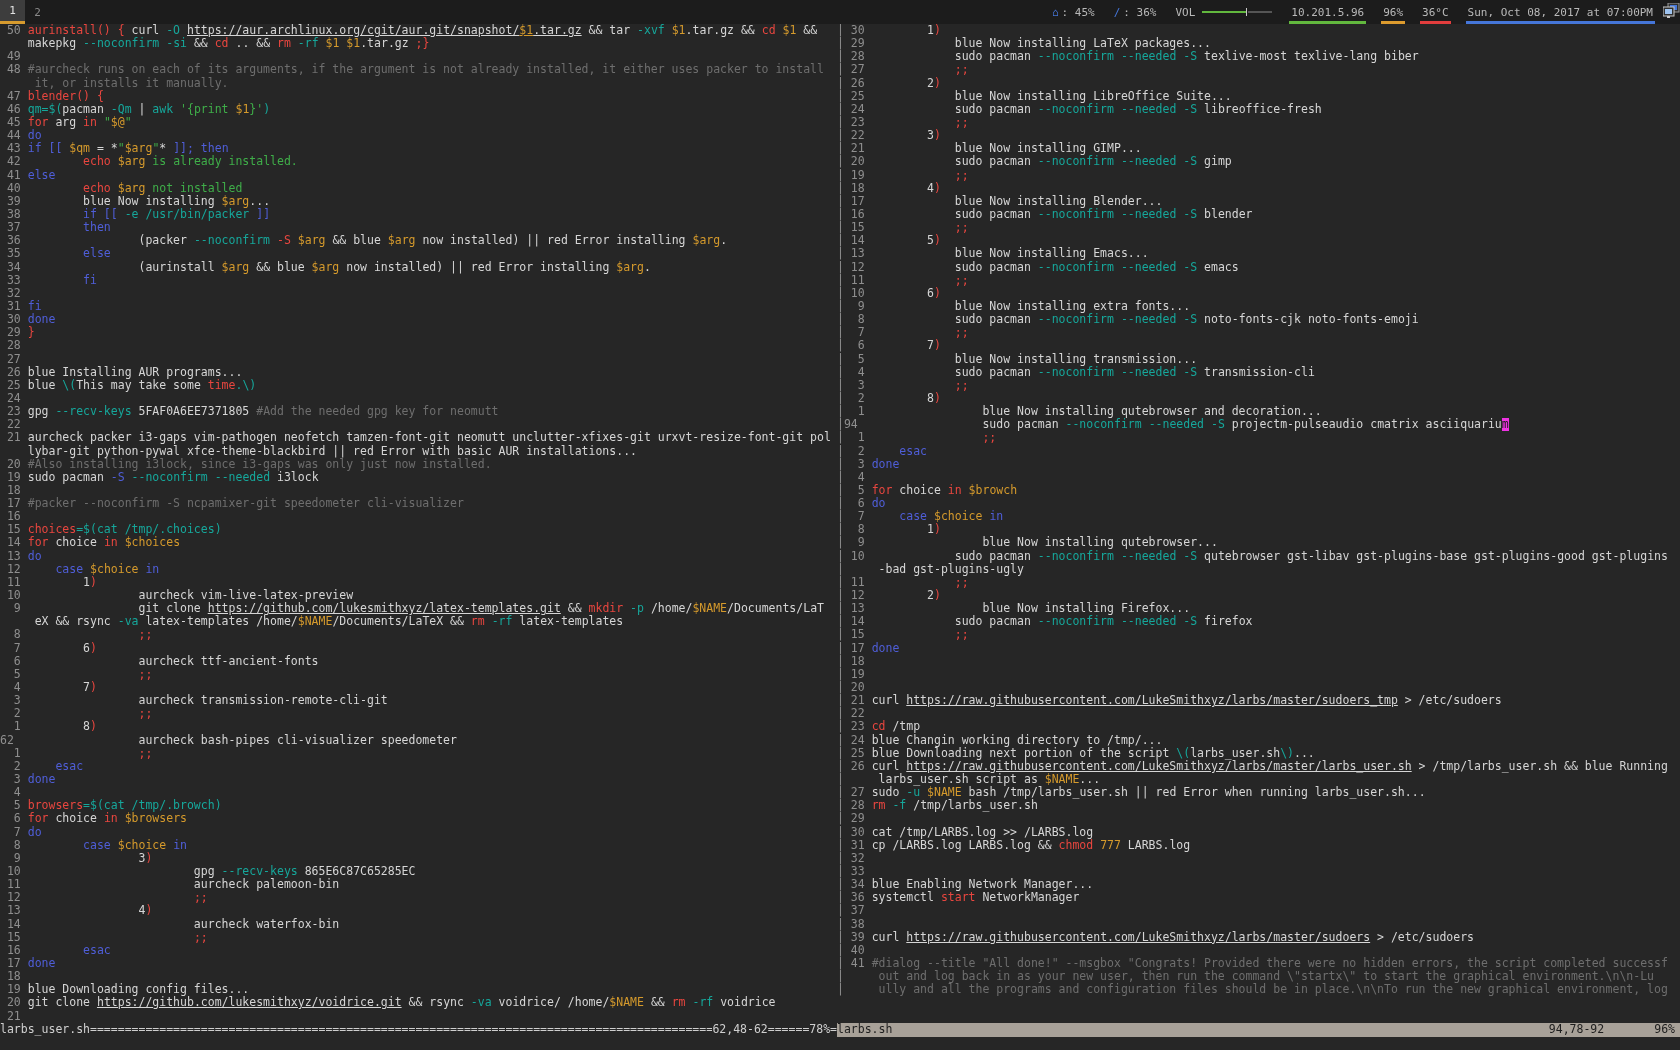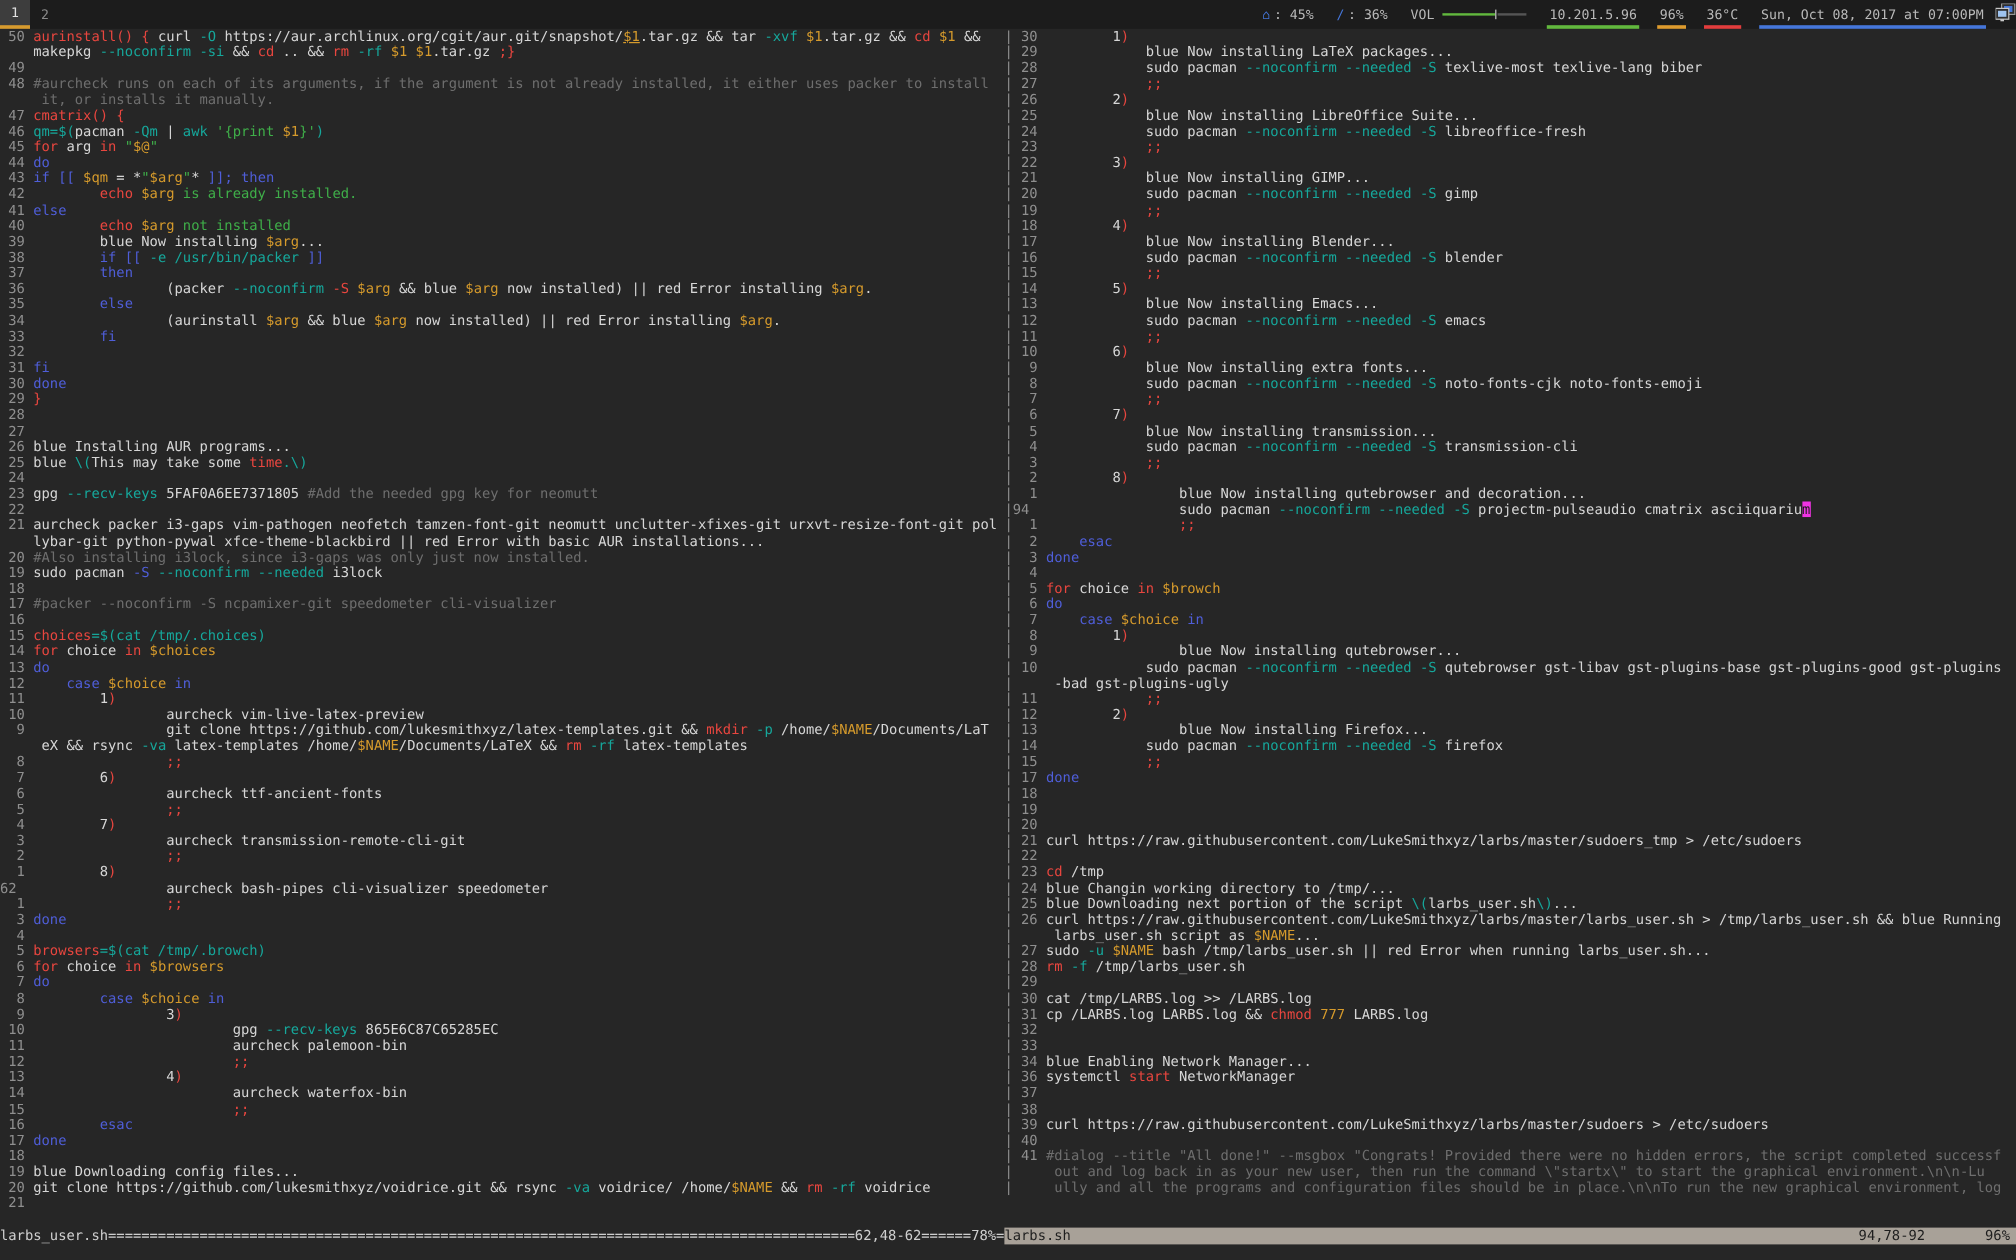--- a/index.html
+++ b/index.html
@@ -24,21 +24,21 @@
   
   #term{position:absolute;top:24px;left:0;right:0;bottom:0;font-size:11.5px;color:#d6d6d6;}
   .pane{position:absolute;top:0;}
   #pane-l{left:0;width:837px;}
   #pane-r{left:837px;right:0;}
   .row{height:13.15px;line-height:13.15px;white-space:pre;overflow:hidden;}
   .gutter{color:#8f8f8f;}
   .sep{color:#8f8f8f;}
   .s-w{color:#d6d6d6}.s-r{color:#e8463f}.s-g{color:#3fae49}.s-t{color:#16a79b}
   .s-b{color:#4f5ed8}.s-o{color:#d59a2c}.s-c{color:#6e6e6e}
-  .s-u{color:#d6d6d6;}
+  .s-u{color:#d6d6d6;text-decoration:underline}
   .s-uo{color:#d59a2c;text-decoration:underline}
   .s-cur{background:#ef33e3;color:#1a1a1a}
   
   #status-l{position:absolute;top:999.4px;left:0;width:837px;display:flex;color:#cfcfcf;}
   #status-l .fill{flex:1;overflow:hidden;white-space:nowrap;}
   #status-r{position:absolute;top:999.4px;left:837px;right:0;display:flex;
             background:#a8a198;color:#1e1e1e;text-align:right;}
   #status-r .ruler{margin-left:auto;}
   #status-r .pct{margin-left:50px;margin-right:5px;}
   #cmdline{position:absolute;top:1012.6px;left:0;right:0;}
@@ -100,21 +100,21 @@
     </div>
   </div>
 
   <div id="term">
     <div id="pane-l" class="pane">
         <div class="row"><span class="gutter"> 50 </span><span class="s-r">aurinstall() {</span><span class="s-w"> curl </span><span class="s-t">-O</span><span class="s-w"> </span><span class="s-u">https://aur.archlinux.org/cgit/aur.git/snapshot/</span><span class="s-uo">$1</span><span class="s-u">.tar.gz</span><span class="s-w"> &amp;&amp; tar </span><span class="s-t">-xvf</span><span class="s-w"> </span><span class="s-o">$1</span><span class="s-w">.tar.gz &amp;&amp; </span><span class="s-r">cd</span><span class="s-w"> </span><span class="s-o">$1</span><span class="s-w"> &amp;&amp; </span></div>
         <div class="row"><span class="gutter">    </span><span class="s-w">makepkg </span><span class="s-t">--noconfirm</span><span class="s-w"> </span><span class="s-t">-si</span><span class="s-w"> &amp;&amp; </span><span class="s-r">cd</span><span class="s-w"> .. &amp;&amp; </span><span class="s-r">rm</span><span class="s-w"> </span><span class="s-t">-rf</span><span class="s-w"> </span><span class="s-o">$1</span><span class="s-w"> </span><span class="s-o">$1</span><span class="s-w">.tar.gz </span><span class="s-r">;}</span></div>
         <div class="row"><span class="gutter"> 49 </span></div>
         <div class="row"><span class="gutter"> 48 </span><span class="s-c">#aurcheck runs on each of its arguments, if the argument is not already installed, it either uses packer to install</span></div>
         <div class="row"><span class="gutter">    </span><span class="s-c"> it, or installs it manually.</span></div>
-        <div class="row"><span class="gutter"> 47 </span><span class="s-r">cmatrix() {</span></div>
+        <div class="row"><span class="gutter"> 47 </span><span class="s-r">blender() {</span></div>
         <div class="row"><span class="gutter"> 46 </span><span class="s-t">qm=$(</span><span class="s-w">pacman </span><span class="s-t">-Qm</span><span class="s-w"> | </span><span class="s-t">awk</span><span class="s-g"> '{print </span><span class="s-o">$1</span><span class="s-g">}'</span><span class="s-t">)</span></div>
         <div class="row"><span class="gutter"> 45 </span><span class="s-r">for</span><span class="s-w"> arg </span><span class="s-r">in</span><span class="s-w"> </span><span class="s-g">"</span><span class="s-o">$@</span><span class="s-g">"</span></div>
         <div class="row"><span class="gutter"> 44 </span><span class="s-b">do</span></div>
         <div class="row"><span class="gutter"> 43 </span><span class="s-b">if [[ </span><span class="s-o">$qm</span><span class="s-w"> = *</span><span class="s-g">"</span><span class="s-o">$arg</span><span class="s-g">"</span><span class="s-w">*</span><span class="s-b"> ]]; then</span></div>
         <div class="row"><span class="gutter"> 42 </span><span class="s-w">        </span><span class="s-r">echo</span><span class="s-w"> </span><span class="s-o">$arg</span><span class="s-g"> is already installed.</span></div>
         <div class="row"><span class="gutter"> 41 </span><span class="s-b">else</span></div>
         <div class="row"><span class="gutter"> 40 </span><span class="s-w">        </span><span class="s-r">echo</span><span class="s-w"> </span><span class="s-o">$arg</span><span class="s-g"> not installed</span></div>
         <div class="row"><span class="gutter"> 39 </span><span class="s-w">        blue Now installing </span><span class="s-o">$arg</span><span class="s-w">...</span></div>
         <div class="row"><span class="gutter"> 38 </span><span class="s-w">        </span><span class="s-b">if [[ </span><span class="s-t">-e</span><span class="s-w"> </span><span class="s-t">/usr/bin/packer</span><span class="s-b"> ]]</span></div>
         <div class="row"><span class="gutter"> 37 </span><span class="s-w">        </span><span class="s-b">then</span></div>
@@ -151,20 +151,21 @@
         <div class="row"><span class="gutter">  8 </span><span class="s-w">                </span><span class="s-r">;;</span></div>
         <div class="row"><span class="gutter">  7 </span><span class="s-w">        6</span><span class="s-r">)</span></div>
         <div class="row"><span class="gutter">  6 </span><span class="s-w">                aurcheck ttf-ancient-fonts</span></div>
         <div class="row"><span class="gutter">  5 </span><span class="s-w">                </span><span class="s-r">;;</span></div>
         <div class="row"><span class="gutter">  4 </span><span class="s-w">        7</span><span class="s-r">)</span></div>
         <div class="row"><span class="gutter">  3 </span><span class="s-w">                aurcheck transmission-remote-cli-git</span></div>
         <div class="row"><span class="gutter">  2 </span><span class="s-w">                </span><span class="s-r">;;</span></div>
         <div class="row"><span class="gutter">  1 </span><span class="s-w">        8</span><span class="s-r">)</span></div>
         <div class="row"><span class="gutter">62  </span><span class="s-w">                aurcheck bash-pipes cli-visualizer speedometer</span></div>
         <div class="row"><span class="gutter">  1 </span><span class="s-w">                </span><span class="s-r">;;</span></div>
+        <div class="row"><span class="gutter">  2 </span><span class="s-w">    </span><span class="s-b">esac</span></div>
         <div class="row"><span class="gutter">  3 </span><span class="s-b">done</span></div>
         <div class="row"><span class="gutter">  4 </span></div>
         <div class="row"><span class="gutter">  5 </span><span class="s-r">browsers</span><span class="s-t">=$(cat /tmp/.browch)</span></div>
         <div class="row"><span class="gutter">  6 </span><span class="s-r">for</span><span class="s-w"> choice </span><span class="s-r">in</span><span class="s-w"> </span><span class="s-o">$browsers</span></div>
         <div class="row"><span class="gutter">  7 </span><span class="s-b">do</span></div>
         <div class="row"><span class="gutter">  8 </span><span class="s-w">        </span><span class="s-b">case</span><span class="s-w"> </span><span class="s-o">$choice</span><span class="s-b"> in</span></div>
         <div class="row"><span class="gutter">  9 </span><span class="s-w">                3</span><span class="s-r">)</span></div>
         <div class="row"><span class="gutter"> 10 </span><span class="s-w">                        gpg </span><span class="s-t">--recv-keys</span><span class="s-w"> 865E6C87C65285EC</span></div>
         <div class="row"><span class="gutter"> 11 </span><span class="s-w">                        aurcheck palemoon-bin</span></div>
         <div class="row"><span class="gutter"> 12 </span><span class="s-w">                        </span><span class="s-r">;;</span></div>

